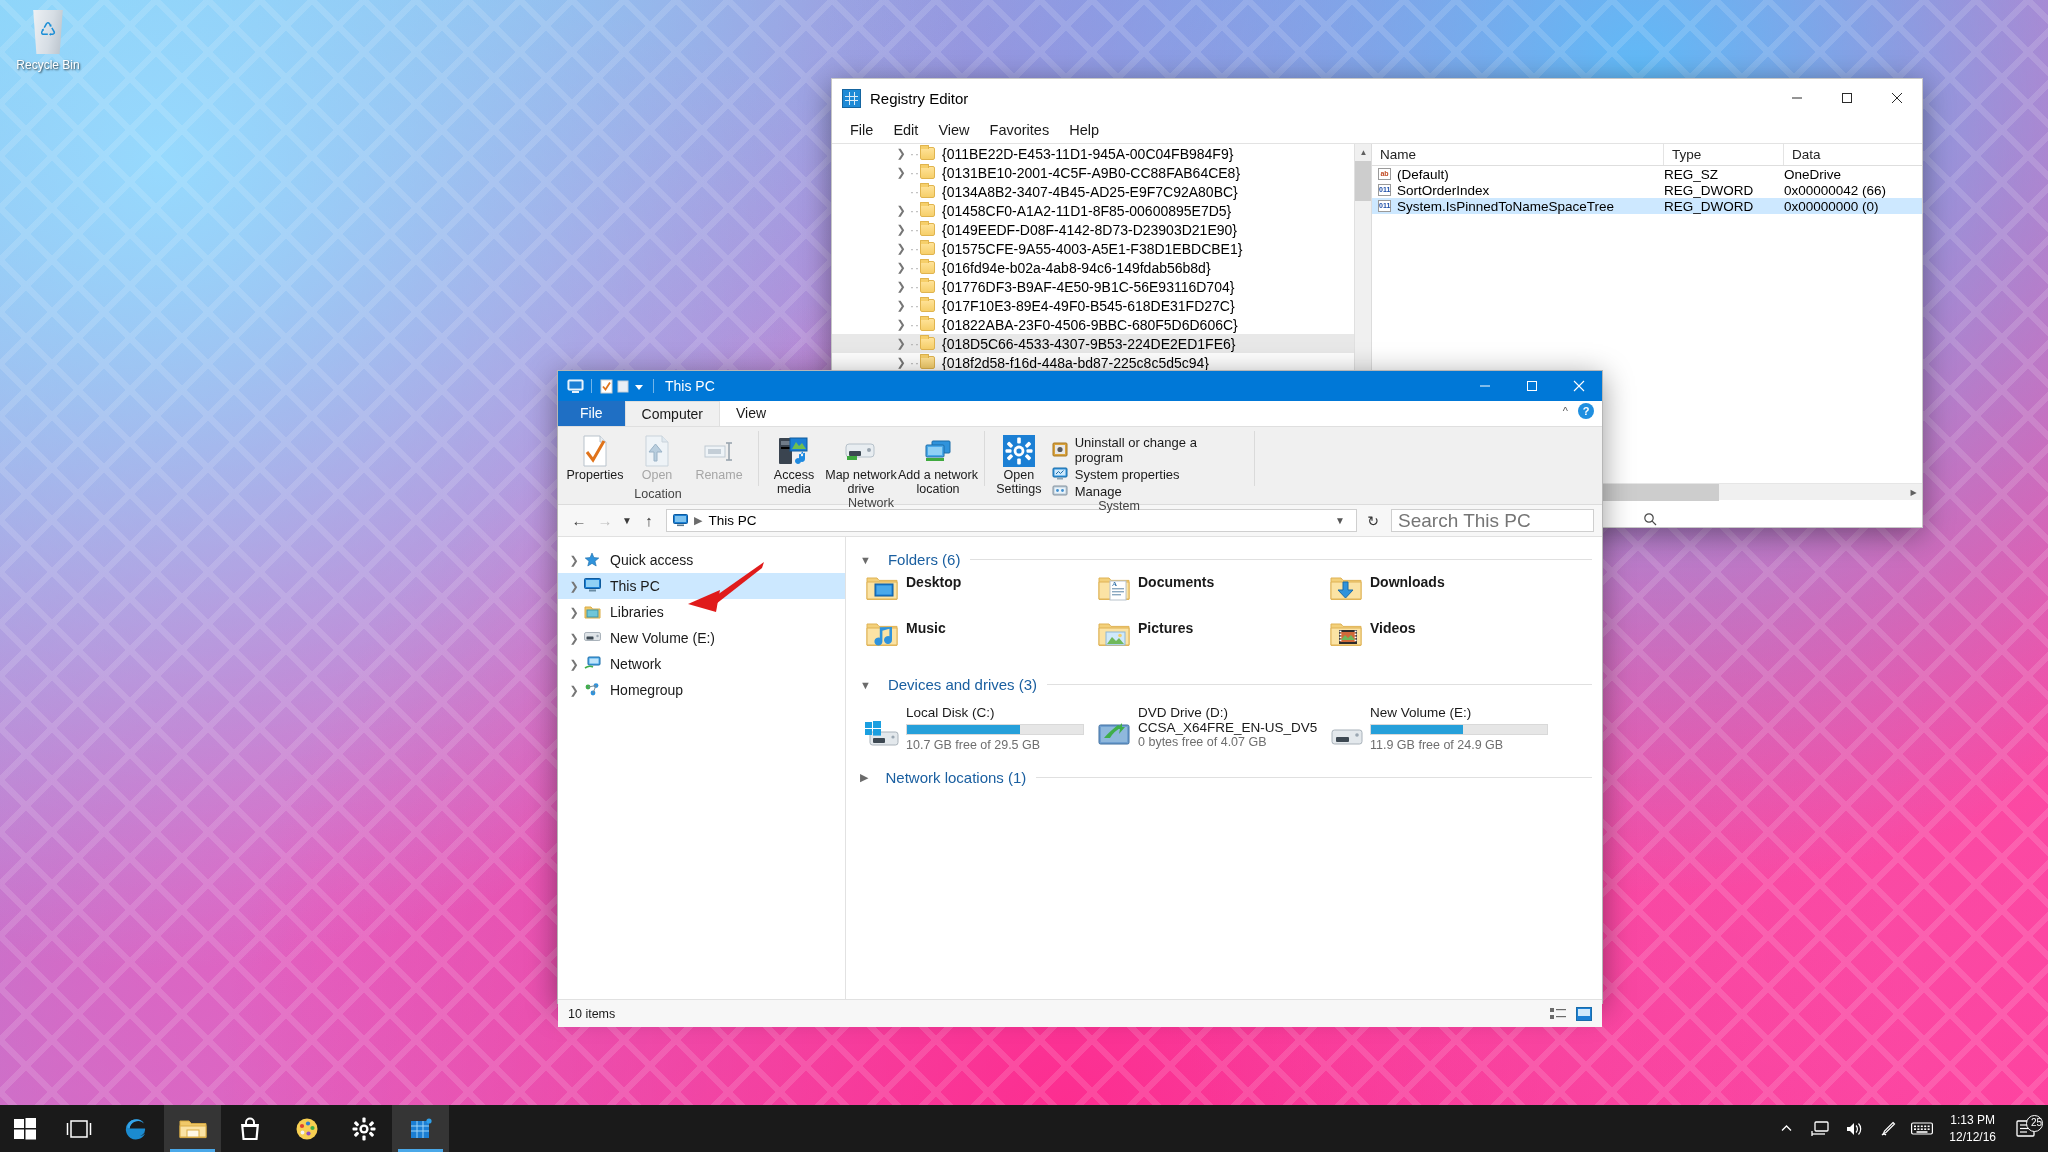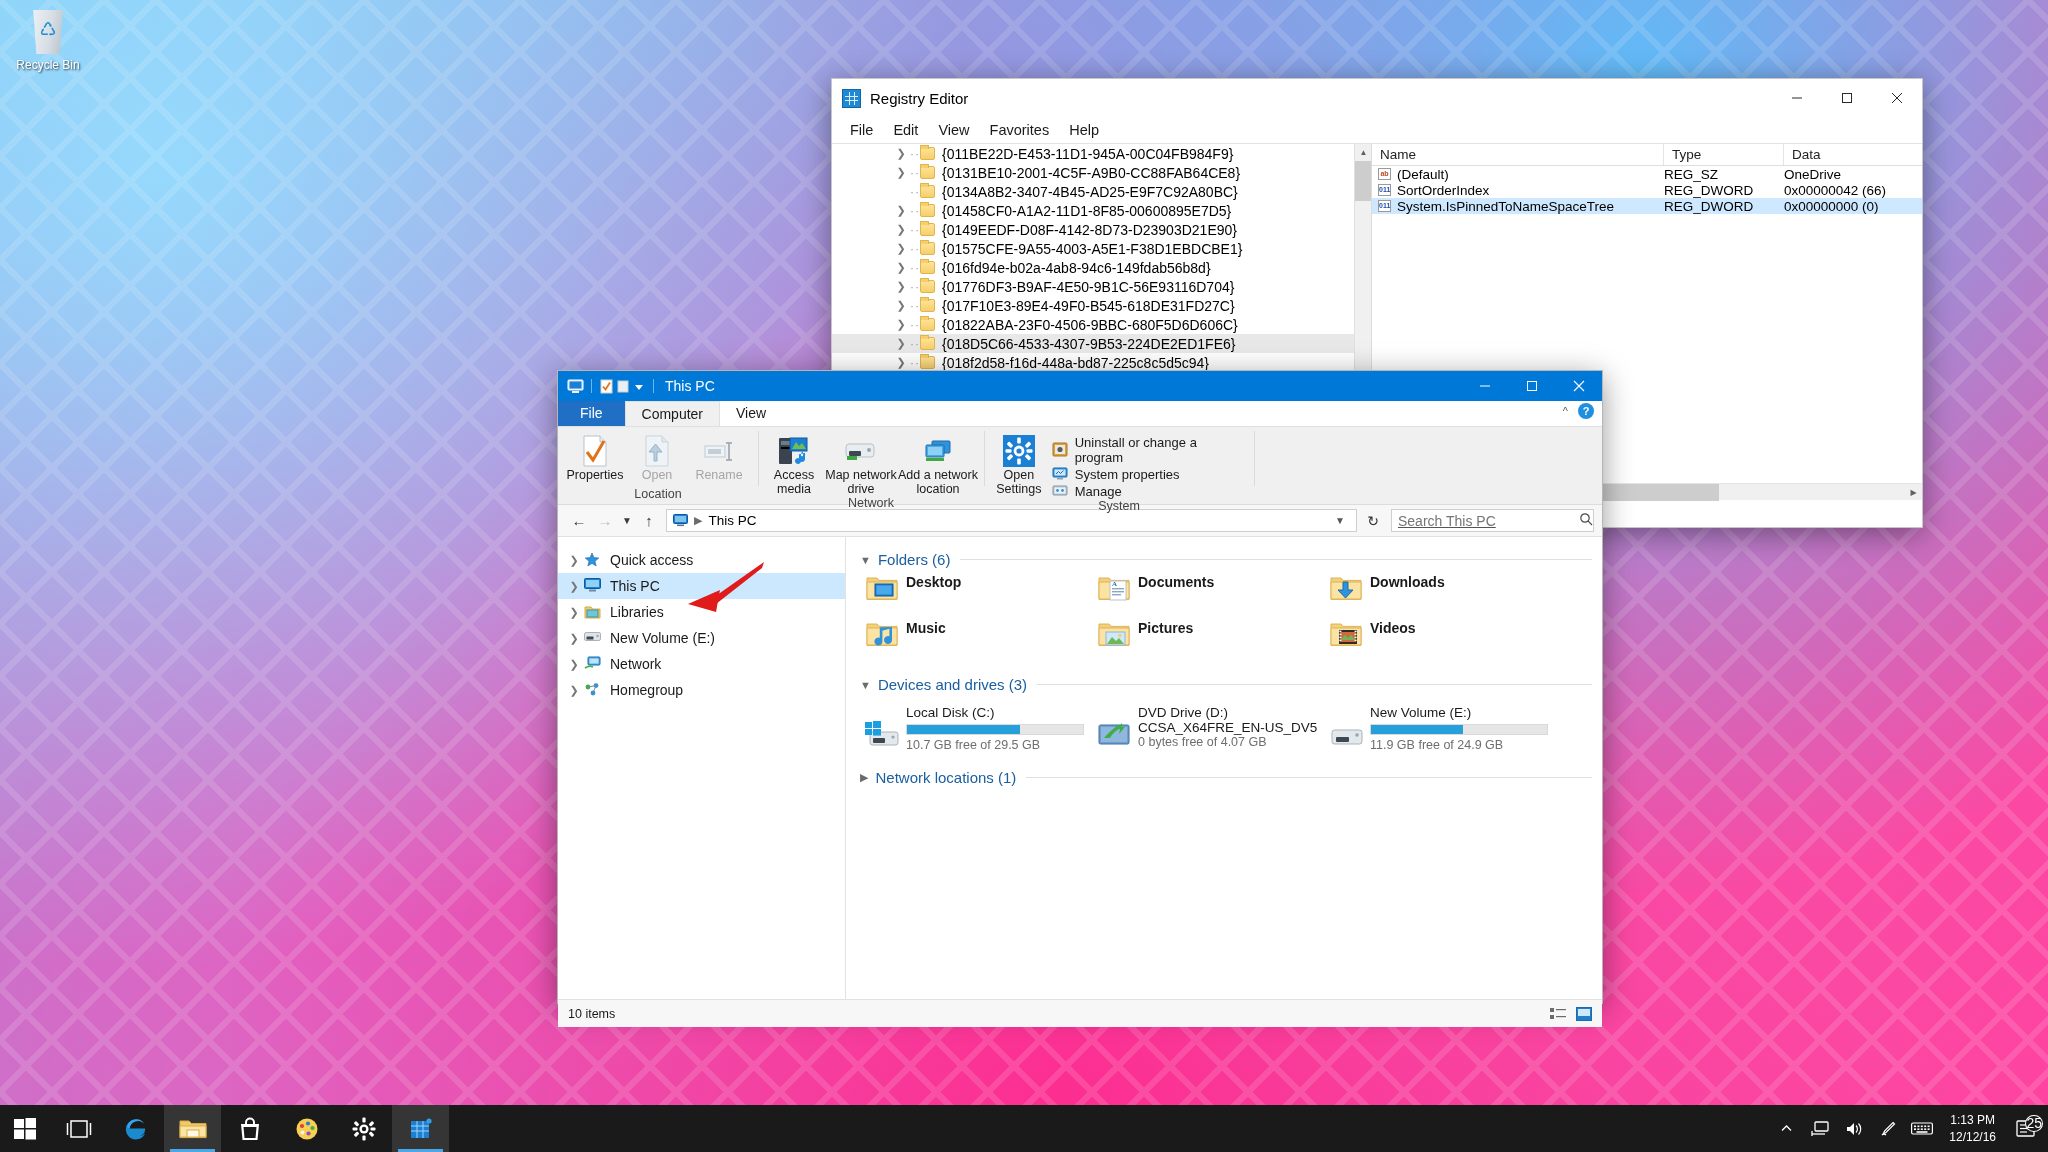--- a/index.html
+++ b/index.html
@@ -193,39 +193,39 @@
     display: flex; align-items: center; padding: 0 6px; font-size: 13.5px; margin: 0 4px;
   }
   #addr-field .crumb-sep { color: #6b6b6b; margin: 0 6px; font-size: 11px; }
   #addr-chev { width: 20px; text-align: center; color: #555; font-size: 10px; }
   #refresh-btn { width: 24px; text-align: center; color: #333; font-size: 14px; }
   #search-box {
     width: 203px; height: 23px; background: #fff; border: 1px solid #cfcfcf;
     display: flex; align-items: center; padding: 0 6px; margin-left: 6px;
   }
   #search-box input {
-    border: none; outline: none; flex: 1; font-size: 14px; color: #555;
-    font-family: "Liberation Sans", sans-serif; background: transparent; text-decoration: underline;
+    border: none; outline: none; flex: 1; font-size: 19px; color: #555;
+    font-family: "Liberation Sans", sans-serif; background: transparent;
   }
   #exp-main { display: flex; height: 462px; }
   #navpane {
     width: 288px; background: #fff; border-right: 1px solid #e2e2e2;
     padding-top: 10px; position: relative;
   }
   .nav-item {
     height: 26px; display: flex; align-items: center; padding-left: 8px;
     font-size: 14px; color: #1a1a1a;
   }
   .nav-item.sel { background: #cce8ff; }
   .nav-item .chev { width: 16px; text-align: center; color: #767676; font-size: 11px; }
   .nav-item .ico { width: 18px; height: 16px; margin: 0 8px 0 2px; flex: none; }
   #content { flex: 1; background: #fff; padding: 14px 10px 0 14px; overflow: hidden; }
   .sect-head { display: flex; align-items: center; margin-bottom: 6px; }
   .sect-head .chev { color: #6b6b6b; font-size: 11px; margin-right: 7px; }
-  .sect-title { color: #1a5fa0; font-size: 15px; white-space: nowrap; }
+  .sect-title { color: #1a5fa0; font-size: 15px; white-space: nowrap; margin-left: 10px; }
   .sect-rule { flex: 1; height: 1px; background: #e0e0e0; margin-left: 10px; }
   .grid2 { display: flex; flex-wrap: wrap; }
   .tile { width: 232px; display: flex; align-items: flex-start; height: 46px; font-weight: bold; }
   .tile .tico { width: 46px; display: flex; align-items: center; justify-content: center; flex: none; }
   .tile .tlabel { font-size: 14px; color: #1a1a1a; }
   .drive-tile { width: 232px; display: flex; height: 56px; padding-top: 4px; }
   .drive-tile .tico { width: 46px; display: flex; align-items: flex-end; justify-content: center; flex: none; padding-bottom: 6px;}
   .drive-info { flex: 1; padding-top: 2px; }
   .drive-name { font-size: 13.5px; color: #1a1a1a; }
   .drive-bar { height: 11px; background: #e6e6e6; border: 1px solid #d9d9d9; margin: 4px 0 3px; width: 178px; }
@@ -253,21 +253,21 @@
     content:""; position:absolute; left:6px; right:6px; bottom:0; height:3px; background:#4aa8e8;
   }
   #tb-start { width: 50px; }
   #tray { margin-left: auto; display: flex; align-items: center; height: 49px; padding-right: 2px; }
   .tray-ico { width: 34px; display: flex; align-items: center; justify-content: center; color: #fff; }
   #clock { color: #fff; font-size: 12px; text-align: center; line-height: 1.35; padding: 0 10px; }
   #action-center { width: 40px; display: flex; align-items: center; justify-content: center; position: relative; }
   #ac-badge {
     position: absolute; right: 3px; bottom: 6px; min-width: 17px; height: 17px;
     border-radius: 50%; background: #1a1a1a; border: 1.6px solid #fff; color: #fff;
-    font-size: 14px; line-height: 14px; text-align: left; margin-top: 16px;
+    font-size: 10px; line-height: 14px; text-align: right; margin-top: 16px;
   }
 </style>
 </head>
 <body>
 
 <div id="desktop">
   <div id="desktop-x"></div>
 </div>
 
 <div id="recycle-bin">

